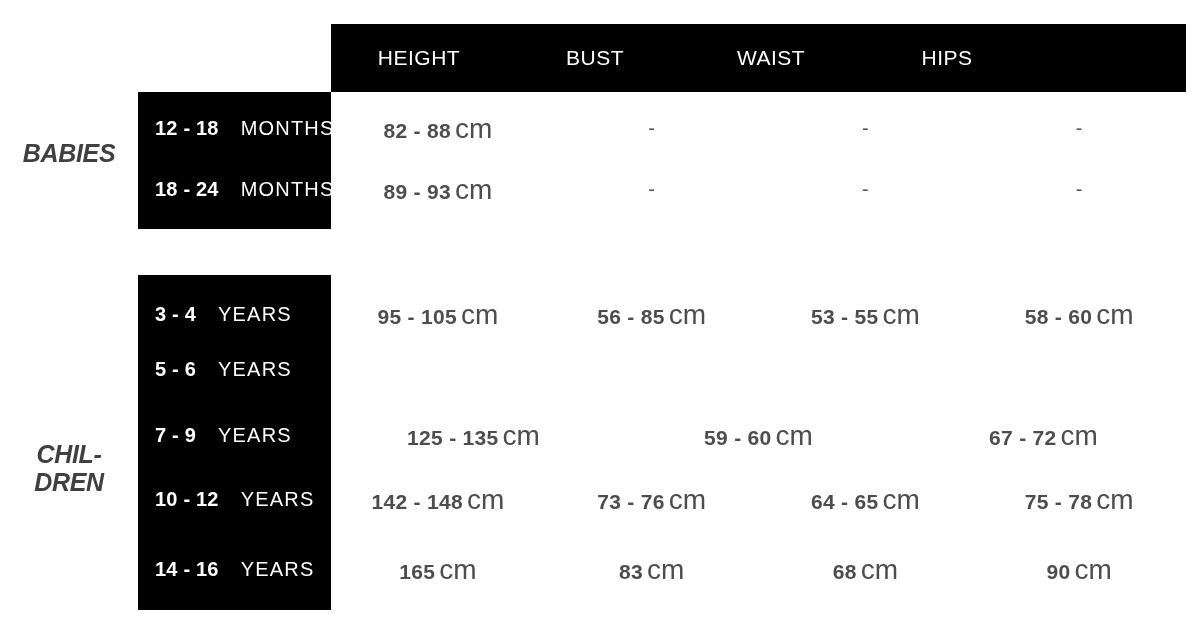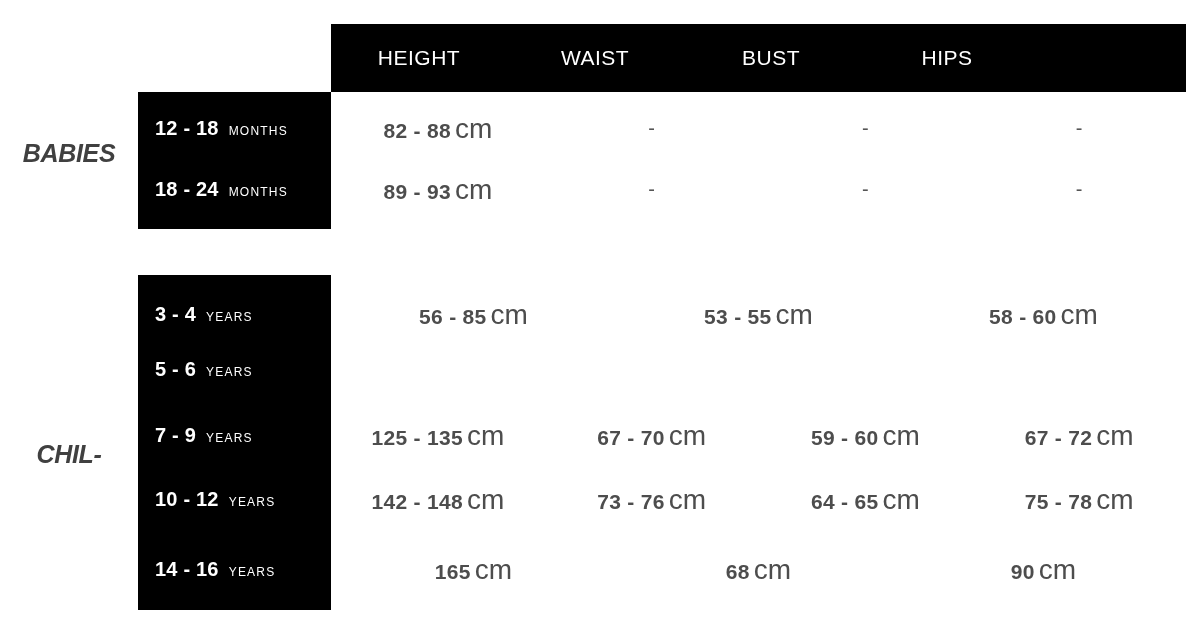--- a/index.html
+++ b/index.html
@@ -86,23 +86,23 @@
     padding-left: 17px;
     box-sizing: border-box;
     white-space: nowrap;
   }
   .age-cell .num {
     font-weight: bold;
     font-size: 20px;
     letter-spacing: 0.2px;
   }
   .age-cell .unit {
-    font-size: 12px;
+    font-size: 20px;
     letter-spacing: 1.2px;
-    margin-left: 10px;
+    margin-left: 22px;
   }
 
   .measure-cell {
     flex: 1 1 0;
     text-align: center;
     color: #4d4d4d;
     font-size: 20px;
     white-space: nowrap;
   }
   .measure-cell .val {
@@ -126,22 +126,22 @@
     display: flex;
     align-items: center;
   }
 </style>
 </head>
 <body>
 
 <div class="header-band"></div>
 <div class="header-cells">
   <div class="header-cell">HEIGHT</div>
+  <div class="header-cell">BUST</div>
   <div class="header-cell">WAIST</div>
-  <div class="header-cell">BUST</div>
   <div class="header-cell">HIPS</div>
 </div>
 
 <div class="group-label" id="babies-label">BABIES</div>
 
 <div class="age-block" id="babies-block"></div>
 
 <div class="row" style="top:101px">
   <div class="age-cell">
     <span class="num">12 - 18</span><span class="unit">MONTHS</span>
@@ -177,30 +177,34 @@
       <span>-</span>
     </div>
     <div class="measure-cell dash">
       <span>-</span>
     </div>
   </div>
 </div>
 
 <div class="group-label" id="children-label">
   <div>CHIL-</div>
+  <div>DREN</div>
 </div>
 
 <div class="age-block" id="children-block"></div>
 
 <div class="row" style="top:287px">
   <div class="age-cell">
     <span class="num">3 - 4</span><span class="unit">YEARS</span>
   </div>
   <div class="measures">
     <div class="measure-cell">
+      <span class="val">95 - 105</span><span class="unit">cm</span>
+    </div>
+    <div class="measure-cell">
       <span class="val">56 - 85</span><span class="unit">cm</span>
     </div>
     <div class="measure-cell">
       <span class="val">53 - 55</span><span class="unit">cm</span>
     </div>
     <div class="measure-cell">
       <span class="val">58 - 60</span><span class="unit">cm</span>
     </div>
   </div>
 </div>
@@ -213,23 +217,20 @@
 
 <div class="row" style="top:408px">
   <div class="age-cell">
     <span class="num">7 - 9</span><span class="unit">YEARS</span>
   </div>
   <div class="measures">
     <div class="measure-cell">
       <span class="val">125 - 135</span><span class="unit">cm</span>
     </div>
     <div class="measure-cell">
-      <span class="val">67 - 70</span><span class="unit">cm</span>
-    </div>
-    <div class="measure-cell">
       <span class="val">59 - 60</span><span class="unit">cm</span>
     </div>
     <div class="measure-cell">
       <span class="val">67 - 72</span><span class="unit">cm</span>
     </div>
   </div>
 </div>
 
 <div class="row" style="top:472px">
   <div class="age-cell">
@@ -253,19 +254,22 @@
 
 <div class="row" style="top:542px">
   <div class="age-cell">
     <span class="num">14 - 16</span><span class="unit">YEARS</span>
   </div>
   <div class="measures">
     <div class="measure-cell">
       <span class="val">165</span><span class="unit">cm</span>
     </div>
     <div class="measure-cell">
+      <span class="val">83</span><span class="unit">cm</span>
+    </div>
+    <div class="measure-cell">
       <span class="val">68</span><span class="unit">cm</span>
     </div>
     <div class="measure-cell">
       <span class="val">90</span><span class="unit">cm</span>
     </div>
   </div>
 </div>
 
 </body></html>

